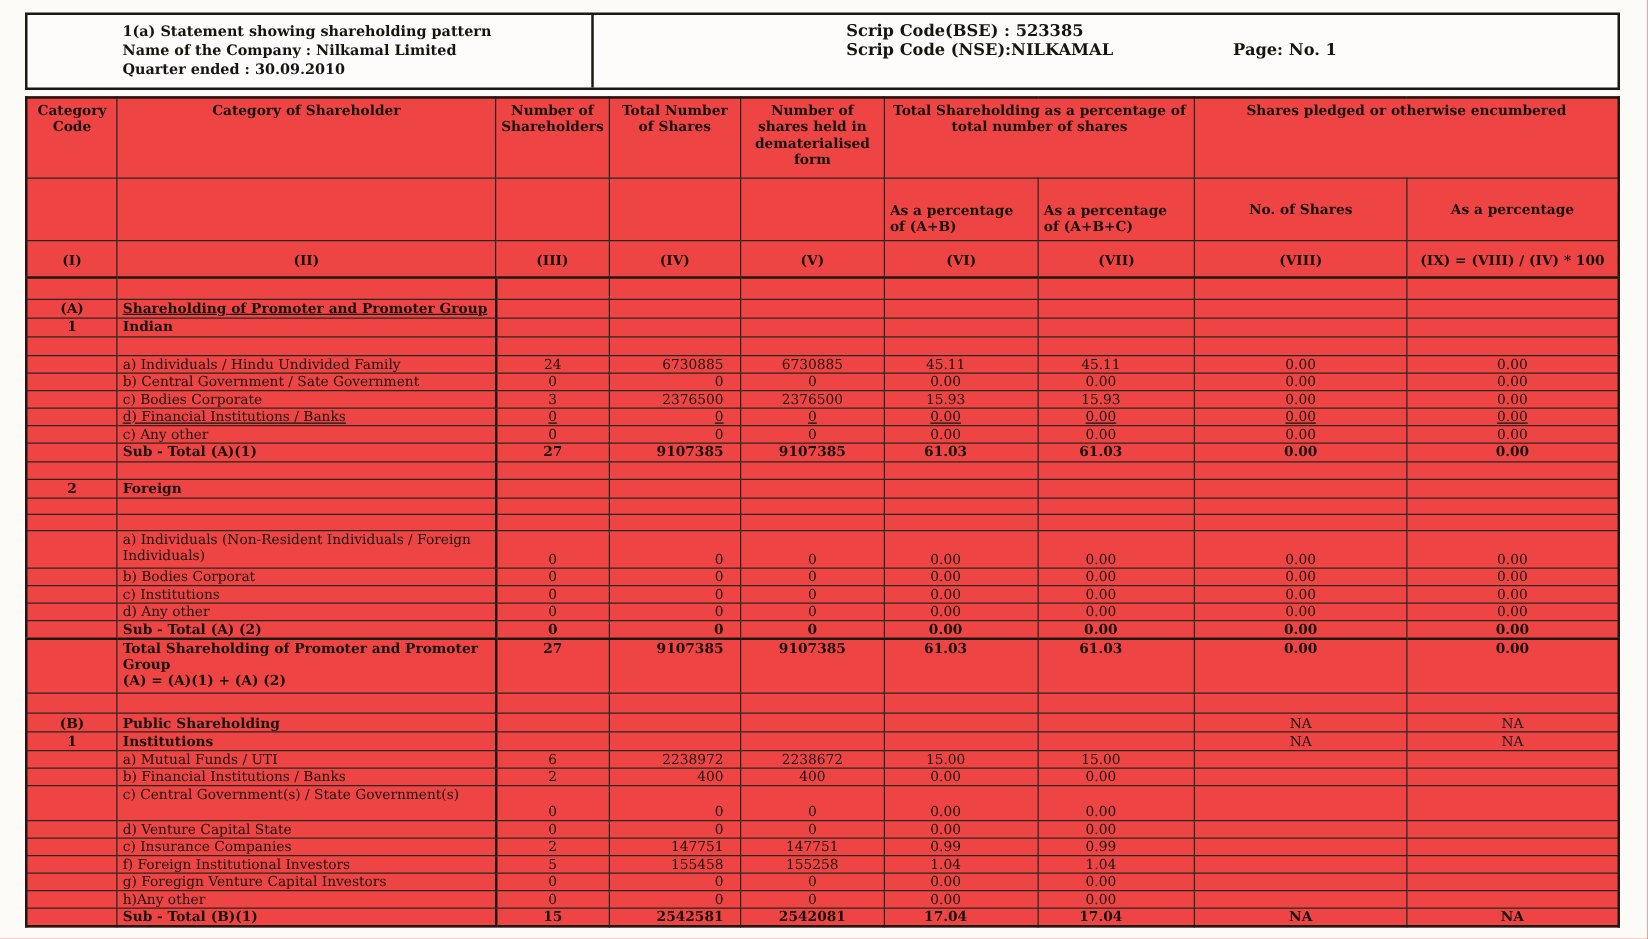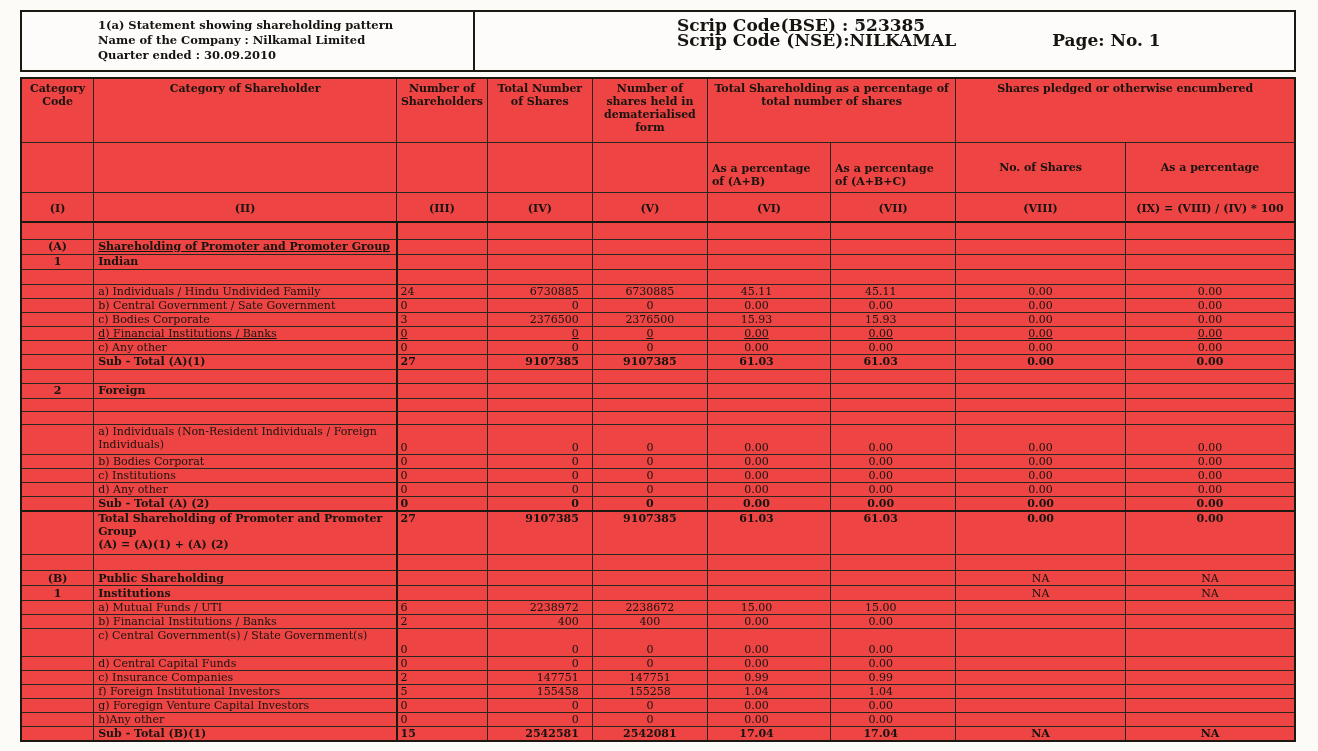--- a/index.html
+++ b/index.html
@@ -20,21 +20,21 @@
     background:#fdfcfa;
     margin-bottom:5px;
   }
   .topbox-left{
     width:375px;border-right:2px solid #1c1812;
     padding:6px 0 0 76px;
     font-weight:bold;font-size:11.5px;line-height:15px;
   }
   .topbox-right{
     flex:1;padding:6px 0 0 202px;
-    font-weight:bold;font-size:17px;line-height:15px;
+    font-weight:bold;font-size:13px;line-height:15px;
   }
   .scrip-line2{display:flex;}
   .page-no{margin-left:96px;}
 
   
   table{
     border-collapse:collapse;table-layout:fixed;
     width:1276px;
     background:#ef4444;
     border:2px solid #1c1812;
@@ -45,21 +45,21 @@
     padding:0 3px;overflow:hidden;
     font-weight:normal;
   }
   thead th{font-weight:bold;text-align:center;vertical-align:top;padding-top:3px;}
   thead tr.subhead th{vertical-align:bottom;padding-bottom:4px;}
   thead tr.subhead th.lft{text-align:left;padding-left:4px;}
   thead tr.subhead th.midv{padding-bottom:18px;}
   thead tr.colnums th{vertical-align:middle;border-bottom:2px solid #1c1812;}
   .c1{text-align:center;}
   .c2{text-align:left;padding-left:4px;}
-  .c3{}
+  .c3{text-align:center;}
   .c4{text-align:right;padding-right:13px;}
   .c5{text-align:center;}
   .c6,.c7{text-align:center;padding-right:28px;}
   .c8,.c9{text-align:center;}
   td.b{font-weight:bold;}
   td.u{text-decoration:underline;}
   tbody td{vertical-align:middle;}
   
   .c3{border-left:2px solid #1c1812;}
   .c6{border-left:1px solid #2c2620;}
@@ -426,21 +426,21 @@
           <td class="c3" style="vertical-align: bottom;">0</td>
           <td class="c4" style="vertical-align: bottom;">0</td>
           <td class="c5" style="vertical-align: bottom;">0</td>
           <td class="c6" style="vertical-align: bottom;">0.00</td>
           <td class="c7" style="vertical-align: bottom;">0.00</td>
           <td class="c8" style="vertical-align: bottom;"></td>
           <td class="c9" style="vertical-align: bottom;"></td>
         </tr>
         <tr style="height: 13px;">
           <td class="c1"></td>
-          <td class="c2">d) Central Capital Funds</td>
+          <td class="c2">d) Venture Capital State</td>
           <td class="c3">0</td>
           <td class="c4">0</td>
           <td class="c5">0</td>
           <td class="c6">0.00</td>
           <td class="c7">0.00</td>
           <td class="c8"></td>
           <td class="c9"></td>
         </tr>
         <tr style="height: 13px;">
           <td class="c1"></td>

